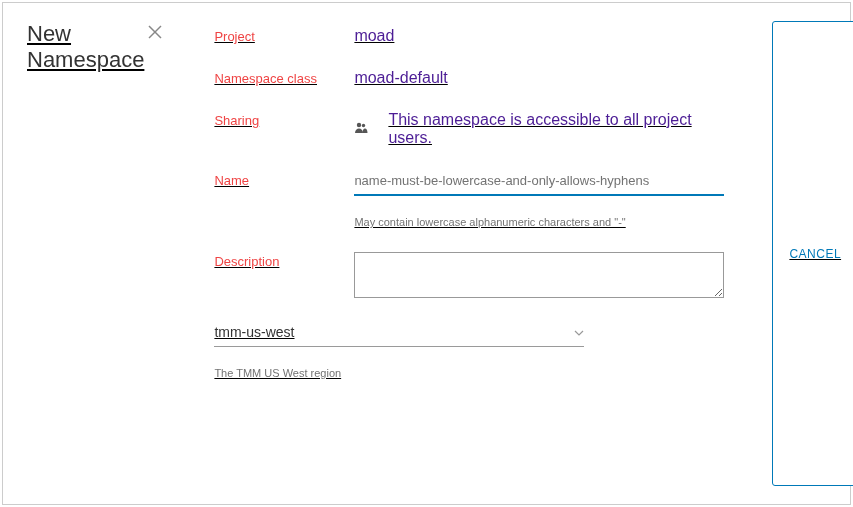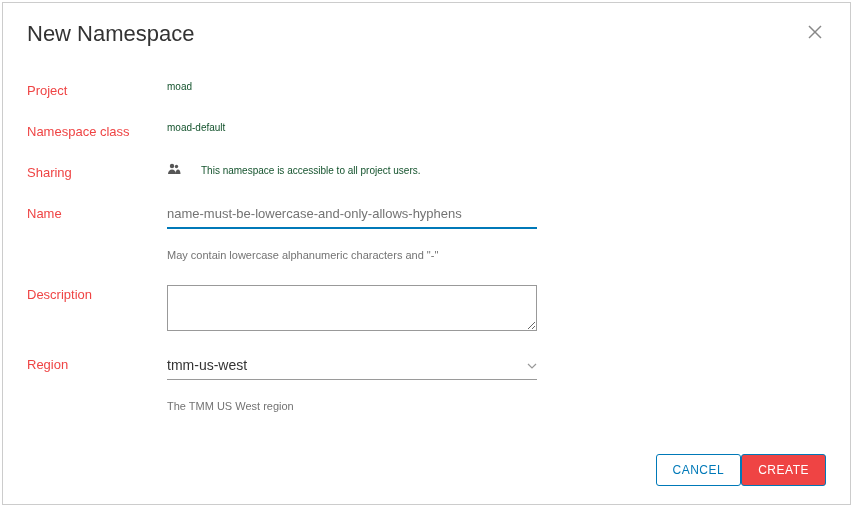--- a/index.html
+++ b/index.html
@@ -13,21 +13,22 @@
       width: 853px;
       height: 507px;
       padding: 2px;
     }
     .modal {
       border: 1px solid #ccc;
       width: 100%;
       height: 100%;
       background: #fff;
       display: flex;
-      flex-direction: column;
+      flex-direction: row;
+      text-decoration: underline;
     }
     .modal-header {
       display: flex;
       justify-content: space-between;
       align-items: flex-start;
       padding: 18px 24px 10px 24px;
     }
     .modal-title {
       font-size: 22px;
       font-weight: 300;
@@ -50,22 +51,22 @@
       margin-bottom: 24px;
     }
     .form-label {
       width: 140px;
       flex-shrink: 0;
       font-size: 13px;
       color: #ef4444;
       padding-top: 2px;
     }
     .form-value {
-      font-size: 10px;
-      color: #14532d;
+      font-size: 16px;
+      color: #4c1d95;
       flex: 1;
     }
     .sharing-value {
       display: flex;
       align-items: center;
       gap: 20px;
     }
     .users-icon {
       font-size: 12px;
       color: #565656;
@@ -192,21 +193,20 @@
         <div class="helper-text">May contain lowercase alphanumeric characters and "-"</div>
       </div>
     </div>
 
     <div class="form-row">
       <div class="form-label">Description</div>
       <textarea class="description-textarea" style=""></textarea>
     </div>
 
     <div class="form-row">
-      <div class="form-label">Region</div>
       <div class="region-select-wrapper">
         <div class="region-select">
           <span>tmm-us-west</span>
           <span class="chevron">
             <svg width="10" height="6" viewBox="0 0 10 6" fill="none" stroke="#999" stroke-width="1.2">
               <polyline points="1,1 5,5 9,1"></polyline>
             </svg>
           </span>
         </div>
         <div class="helper-text">The TMM US West region</div>

